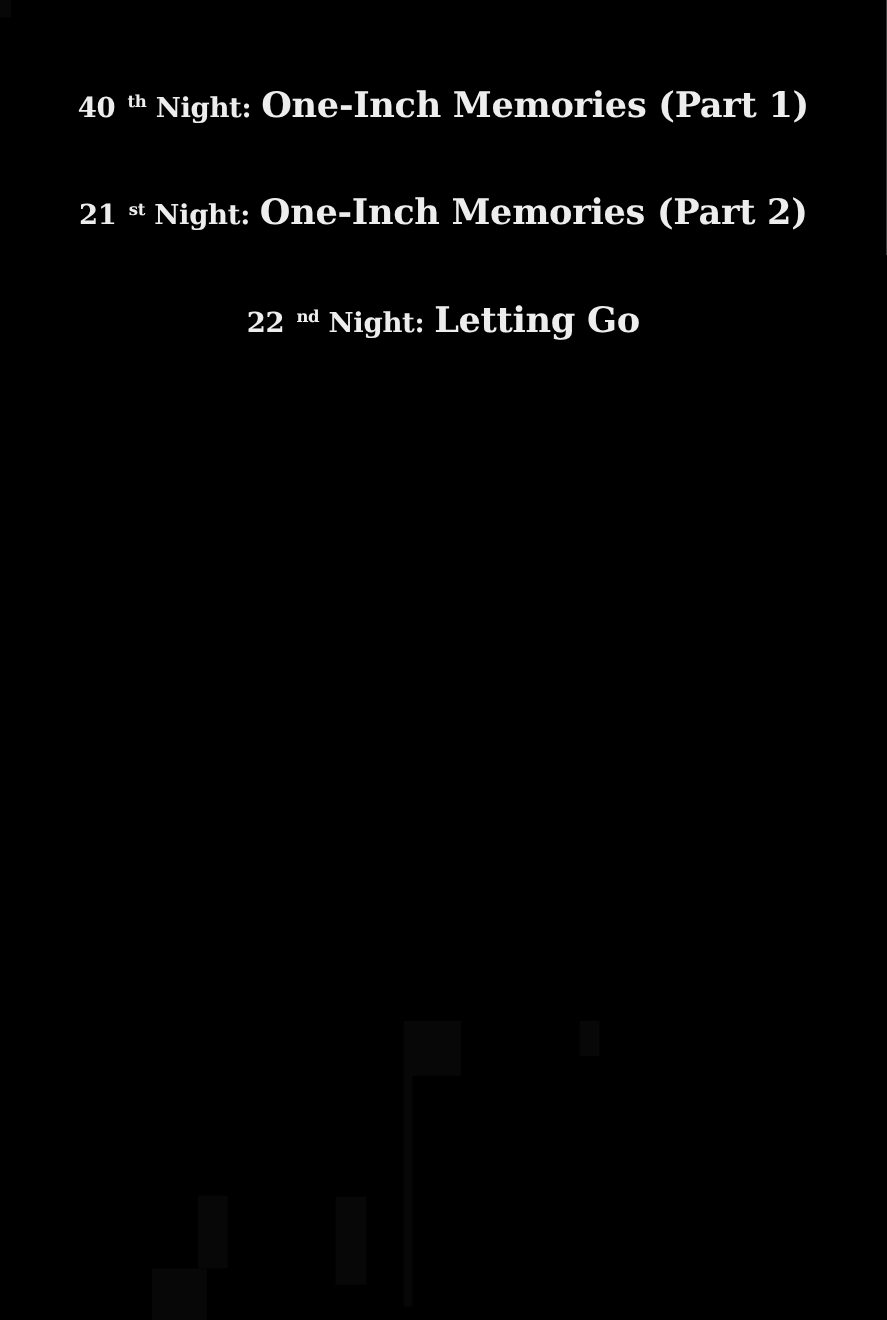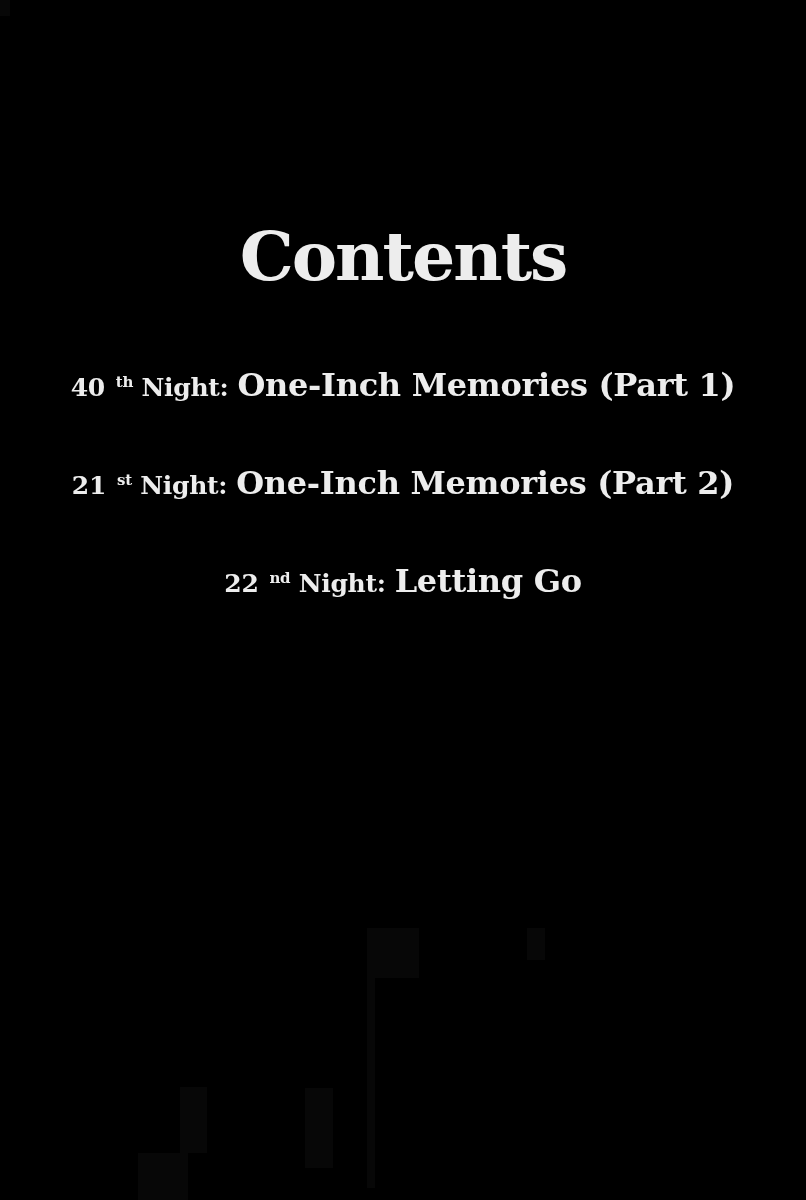--- a/index.html
+++ b/index.html
@@ -57,21 +57,20 @@
   .a3 { left: 367px; top: 942px; width: 8px;  height: 246px; }
   .a4 { left: 180px; top: 1087px; width: 27px; height: 66px; }
   .a5 { left: 305px; top: 1088px; width: 28px; height: 80px; }
   .a6 { left: 138px; top: 1153px; width: 50px; height: 47px; }
   .a7 { left: 0px;   top: 0px;    width: 10px; height: 16px; }
 </style>
 </head>
 <body>
 
 <div class="page" style="background: rgb(0, 0, 0); color: rgb(237, 237, 237);">
-  <h1 class="page-title">Contents</h1>
 
   <div class="entries" id="entries">
   <div class="entry">
     <span class="entry-label"><span class="num">40</span><sup class="ord">th</sup><span class="rest"> Night:</span></span><span class="entry-title">One-Inch Memories (Part 1)</span>
   </div>
 
   <div class="entry">
     <span class="entry-label"><span class="num">21</span><sup class="ord">st</sup><span class="rest"> Night:</span></span><span class="entry-title">One-Inch Memories (Part 2)</span>
   </div>
 

